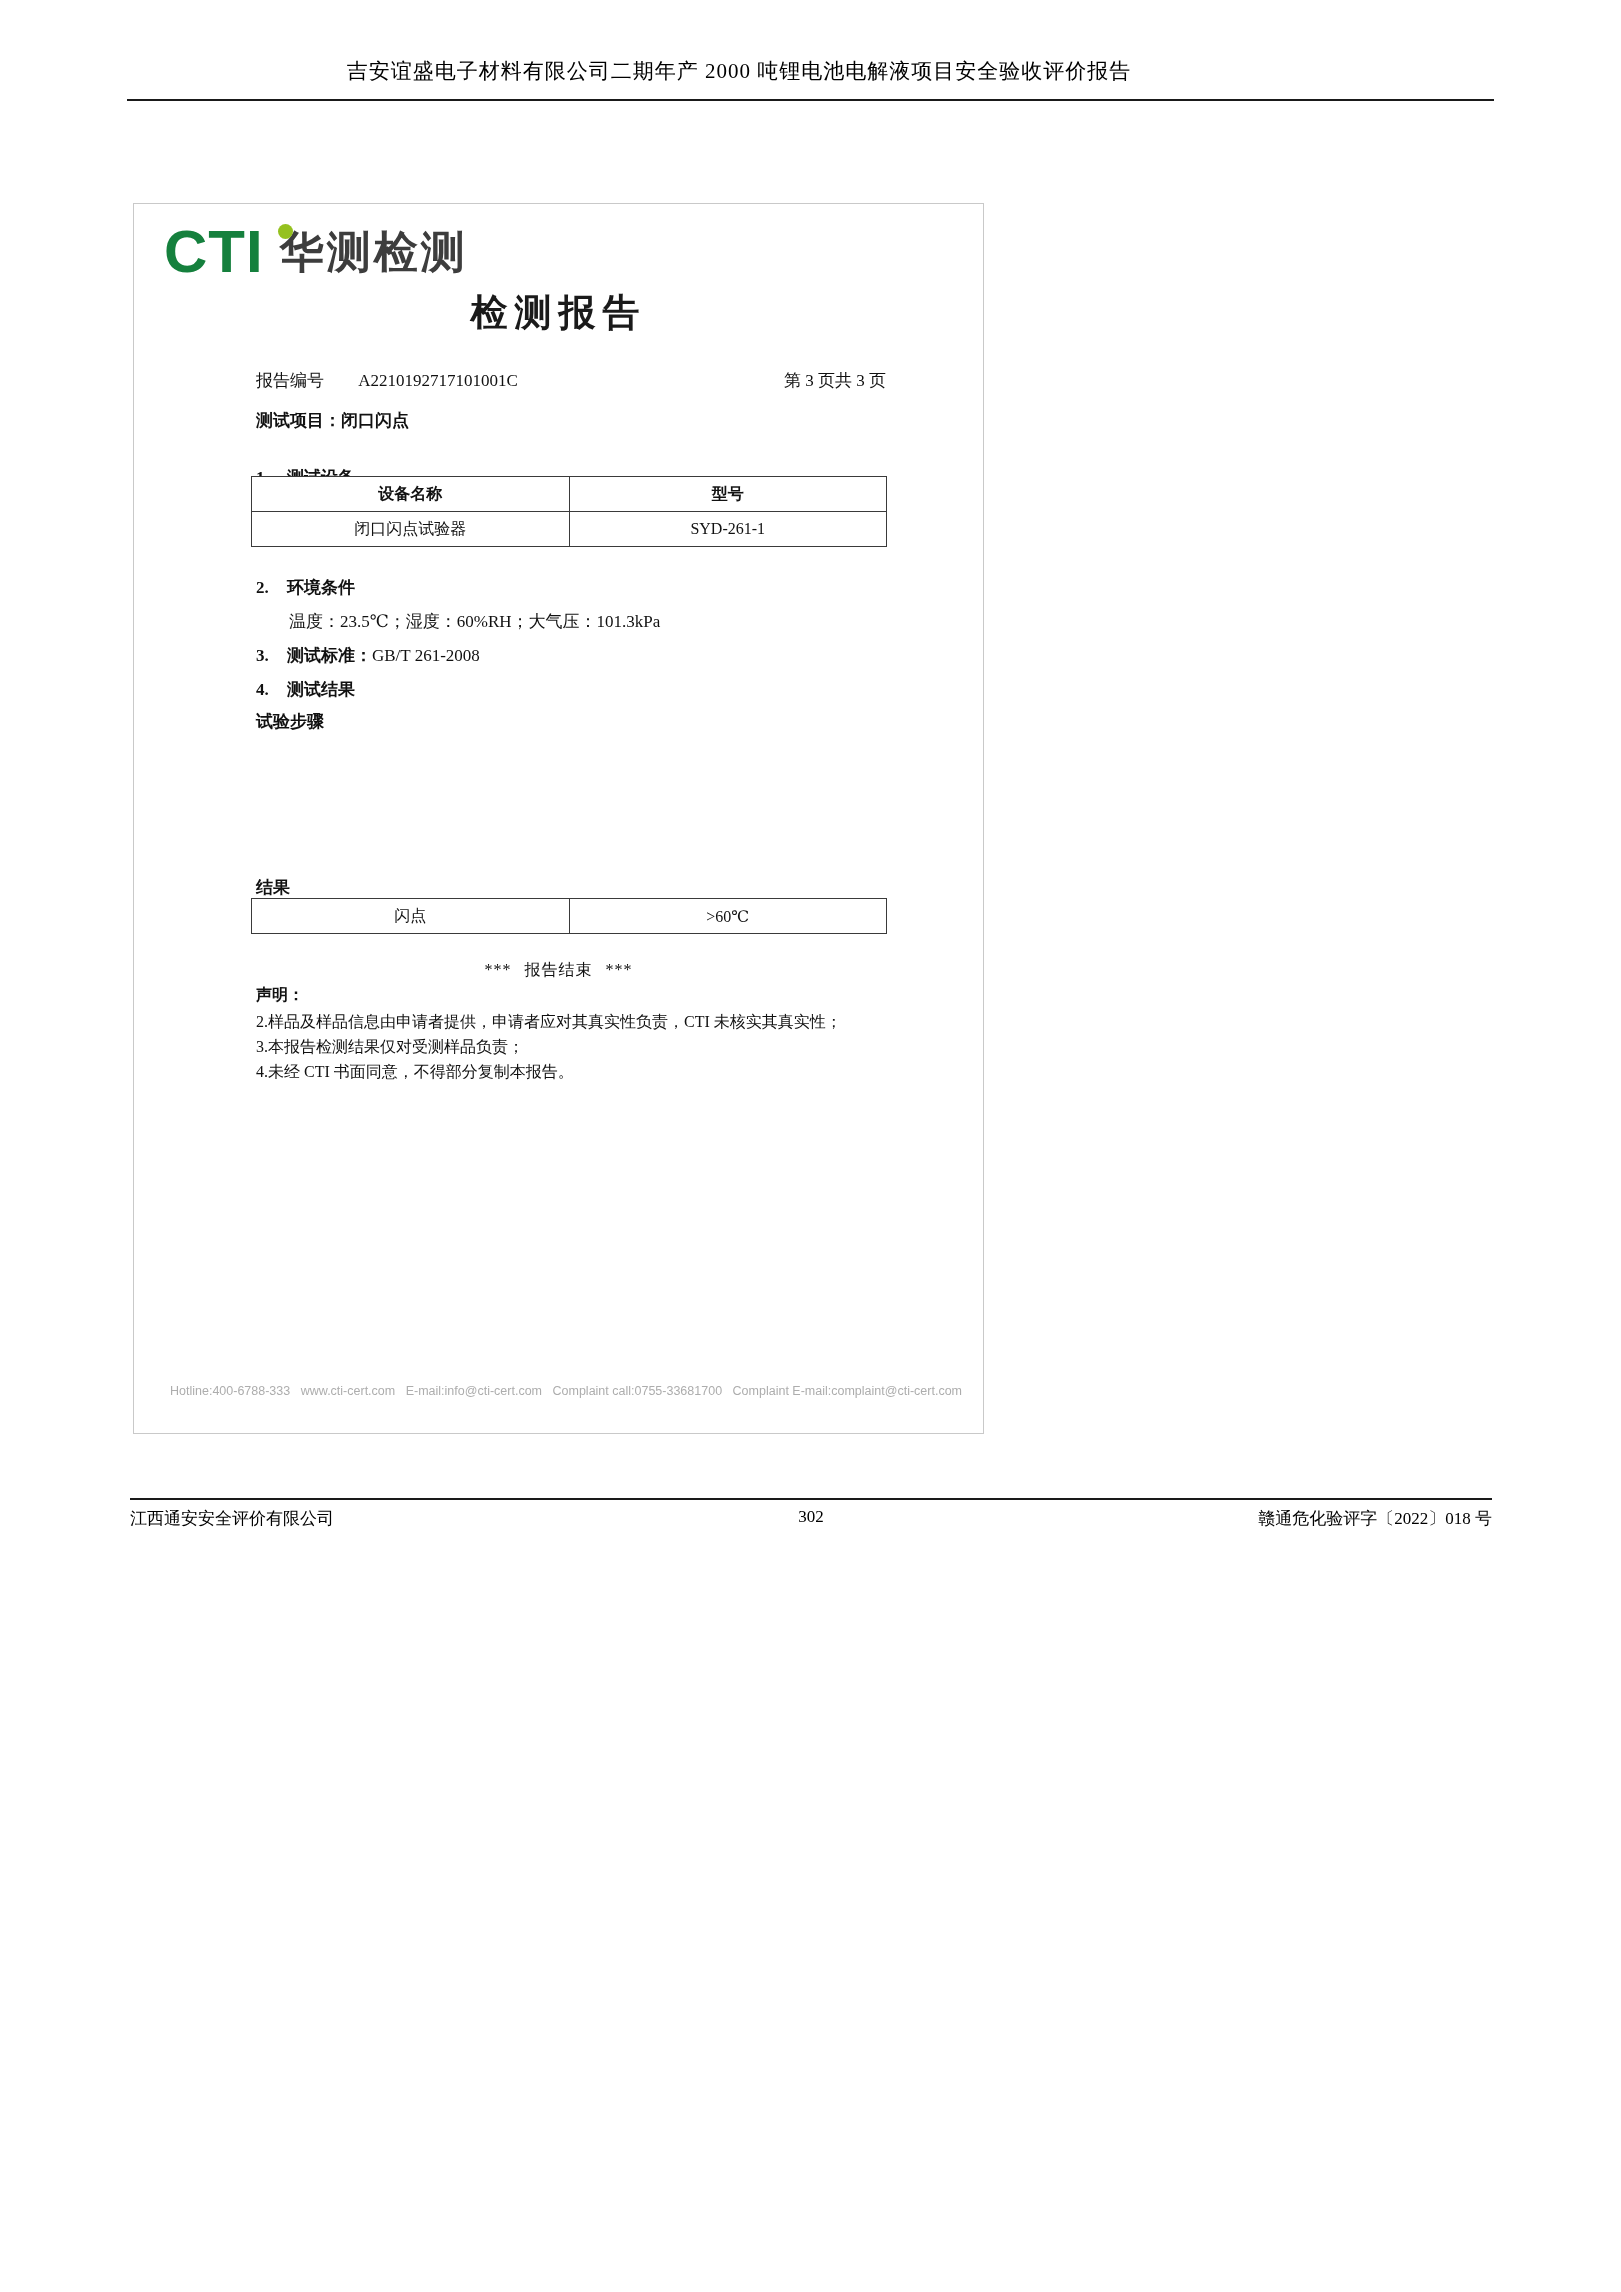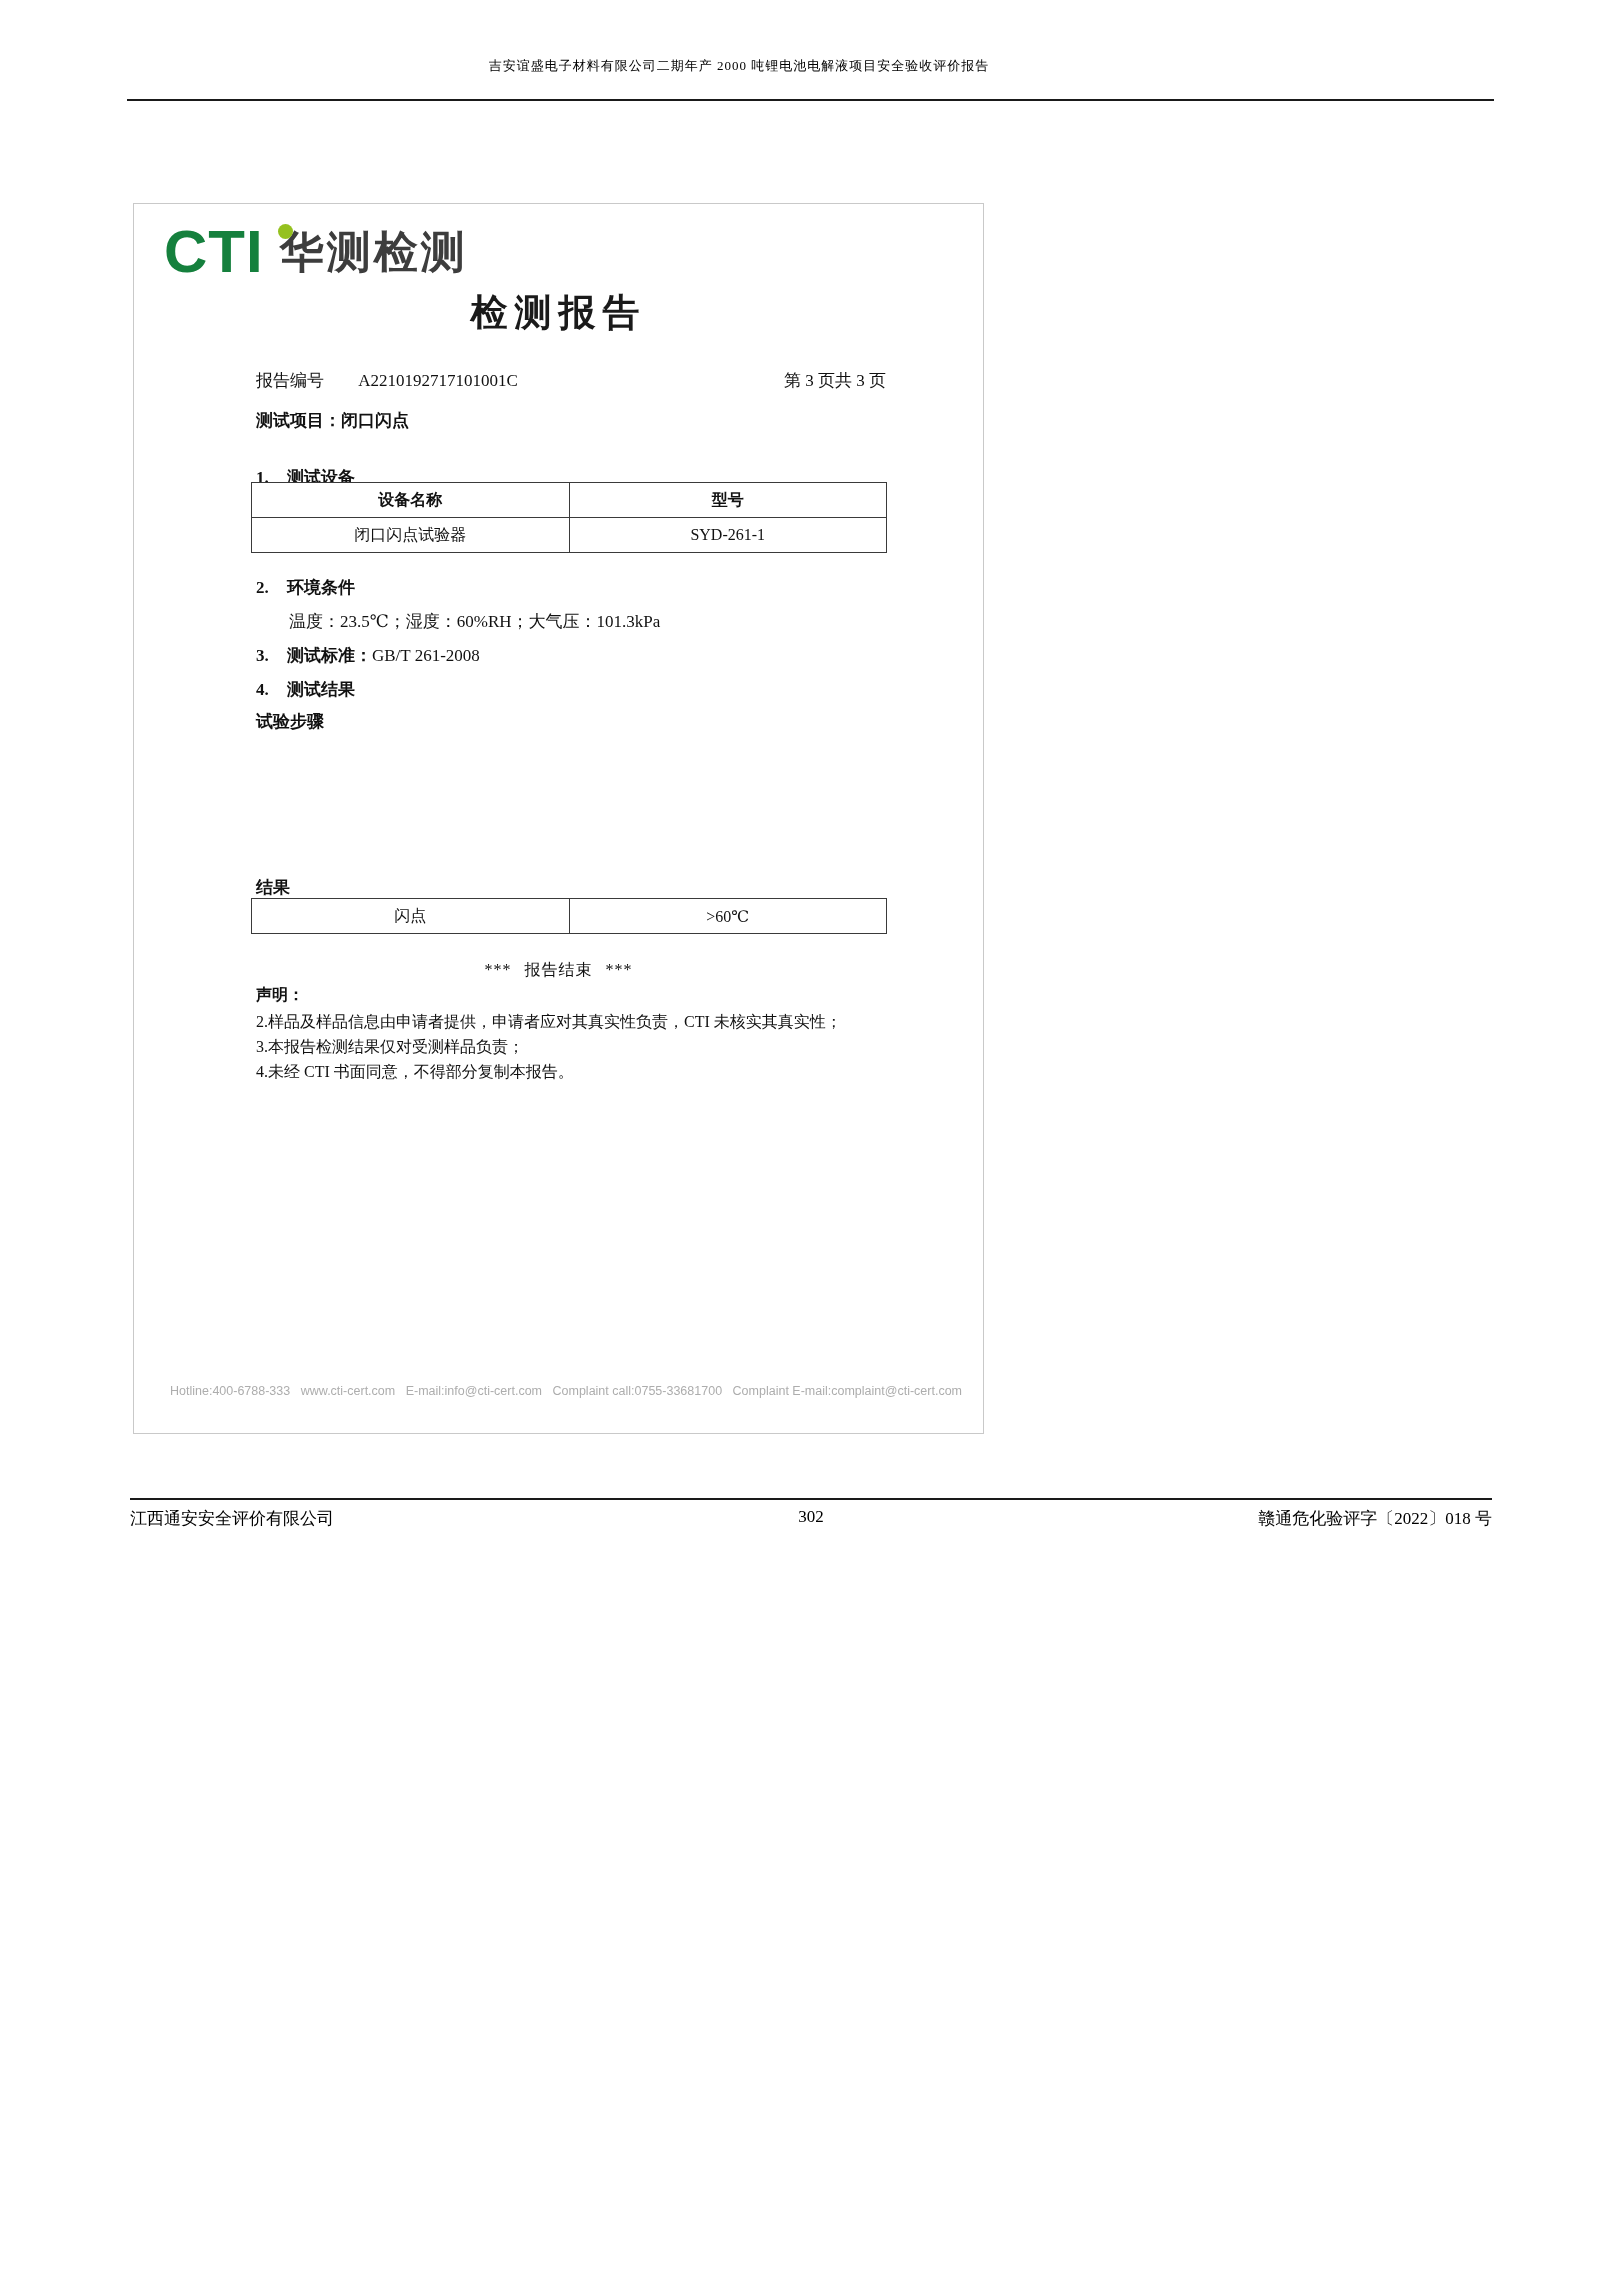--- a/index.html
+++ b/index.html
@@ -8,21 +8,21 @@
     position:relative;
     width:1621px; height:2292px;
     overflow:hidden;
     font-family:"Liberation Serif","DejaVu Serif",serif;
     color:#111;
   }
 
   
   .doc-header {
     position:absolute; top:57px; left:0; width:1478px;
-    text-align:center; font-size:13px; letter-spacing:1px; color:#000;
+    text-align:center; font-size:21px; letter-spacing:1px; color:#000;
   }
   .header-rule {
     position:absolute; top:99px; left:127px; width:1367px;
     border-top:2px solid #1a1a1a;
   }
   .footer-rule {
     position:absolute; top:1498px; left:130px; width:1362px;
     border-top:2px solid #1a1a1a;
   }
   .footer-row {
@@ -83,21 +83,21 @@
 
   .tbl {
     border-collapse:collapse; table-layout:fixed;
     width:636px; left:117px; font-size:16px; color:#111;
     background:#fff;
   }
   .tbl td {
     border:1px solid #3a3a3a; text-align:center; vertical-align:middle;
     height:35px; width:50%;
   }
-  .tbl1 { top:278px;padding-left:32px; }
+  .tbl1 { top:272px;padding-left:32px; }
   .tbl1 .tbl-header-row td { font-weight:bold; }
   .tbl2 { top:694px; }
 
   .proc-title { top:506px; left:122px; font-size:17px; font-weight:bold; }
   .paras { top:528px; left:122px; width:684px; font-size:17px; line-height:31px; text-align:justify; }
   .paras p { text-indent:2em; margin:0; }
   .paras p + p { margin-top:3px; }
 
   .result-title { top:672px; left:122px; font-size:17px; font-weight:bold; }
 

